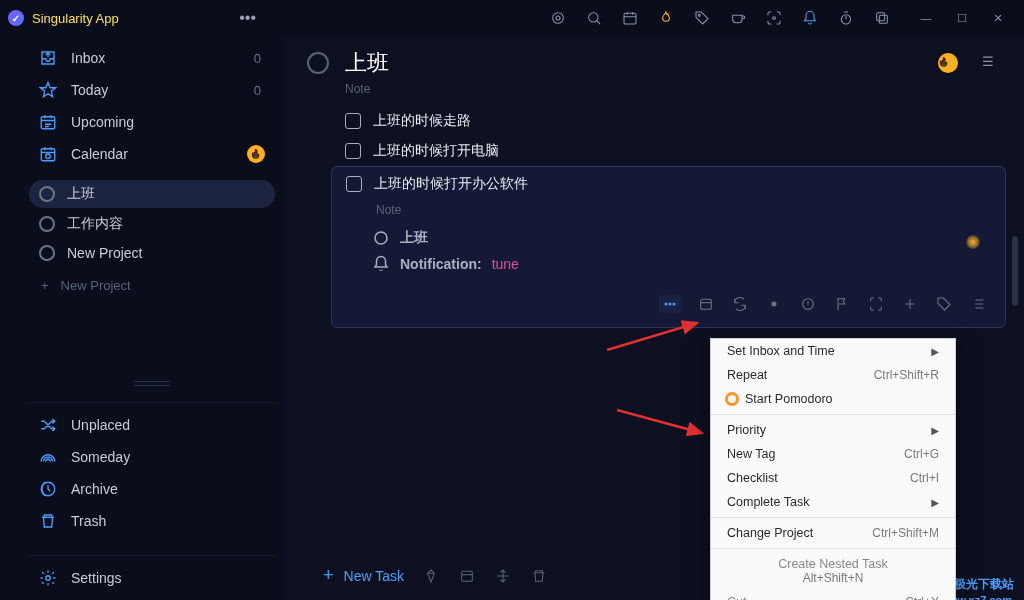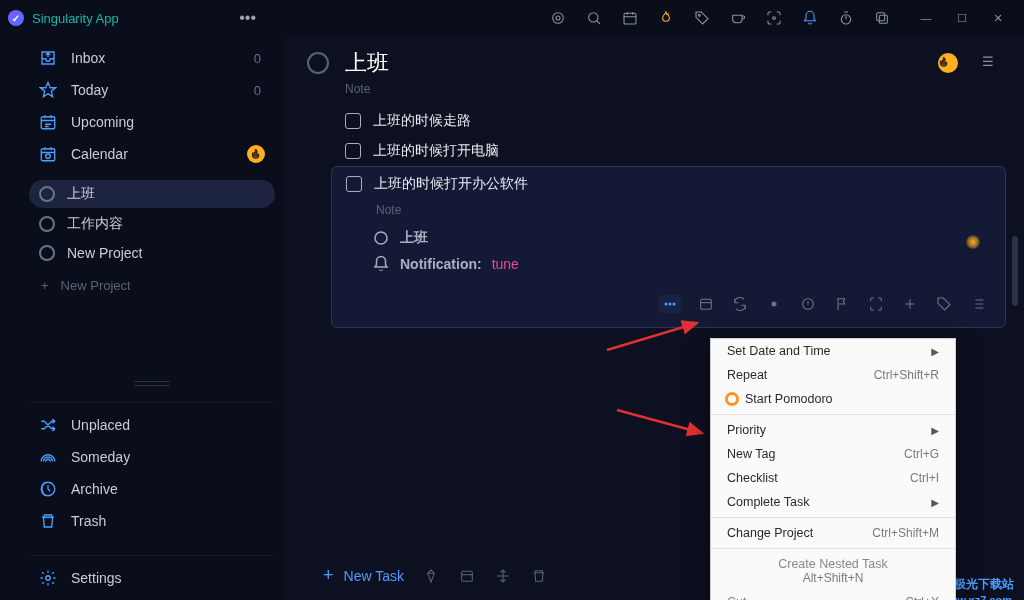--- a/index.html
+++ b/index.html
@@ -9,21 +9,21 @@
   font-family: "Segoe UI", -apple-system, sans-serif; font-size: 13px;
   position: relative;
 }
 .titlebar {
   display: flex; align-items: center; height: 36px;
   padding: 0 8px; background: #0a0d1a;
 }
 .titlebar-left { display: flex; align-items: center; gap: 8px; flex: 0 0 262px; }
 .app-logo { width: 16px; height: 16px; border-radius: 50%; background: linear-gradient(135deg,#7b5cff,#5170ff); display: flex; align-items: center; justify-content: center; }
 .app-logo::after { content: "✓"; color: #fff; font-size: 10px; font-weight: bold; }
-.app-title { color: #14b8a6; font-size: 13px; font-weight: 500; }
+.app-title { color: #fde047; font-size: 13px; font-weight: 500; }
 .titlebar-dots { margin-left: auto; margin-right: 14px; color: #9aa3b2; font-size: 16px; cursor: pointer; }
 .titlebar-icons { display: flex; align-items: center; gap: 20px; margin-left: auto; color: #8b93a3; }
 .titlebar-icons .tic { width: 16px; height: 16px; cursor: pointer; display: flex; align-items: center; justify-content: center; }
 .tic svg { width: 16px; height: 16px; stroke: currentColor; fill: none; stroke-width: 1.6; }
 .tic.active { color: #4a9eff; position: relative; }
 .tic.fire { color: #ffb020; }
 .window-controls { display: flex; margin-left: 18px; }
 .winbtn { width: 36px; height: 28px; display: flex; align-items: center; justify-content: center; color: #8b93a3; cursor: pointer; font-size: 11px; }
 .layout { display: flex; height: 564px; padding-left: 21px; }
 .sidebar { width: 262px; background: #0a0d1a; padding: 6px 8px; display: flex; flex-direction: column; }
@@ -428,21 +428,21 @@
           <svg viewBox="0 0 24 24">
             <path d="M4 7h16M7 7V4h10v3M6 7l1 13h10l1-13"></path>
           </svg>
         </span>
     </div>
   </div>
 </div>
 
 <div class="context-menu">
   <div class="mi">
-      <span class="lbl">Set Date and Time</span>
+      <span class="lbl">Set Inbox and Time</span>
       <span class="arrow">▶</span>
     </div>
   <div class="mi">
       <span class="lbl">Repeat</span>
       <span class="shortcut">Ctrl+Shift+R</span>
     </div>
   <div class="mi">
       <span class="pomo-icon"></span>
       <span class="lbl">Start Pomodoro</span>
     </div>

